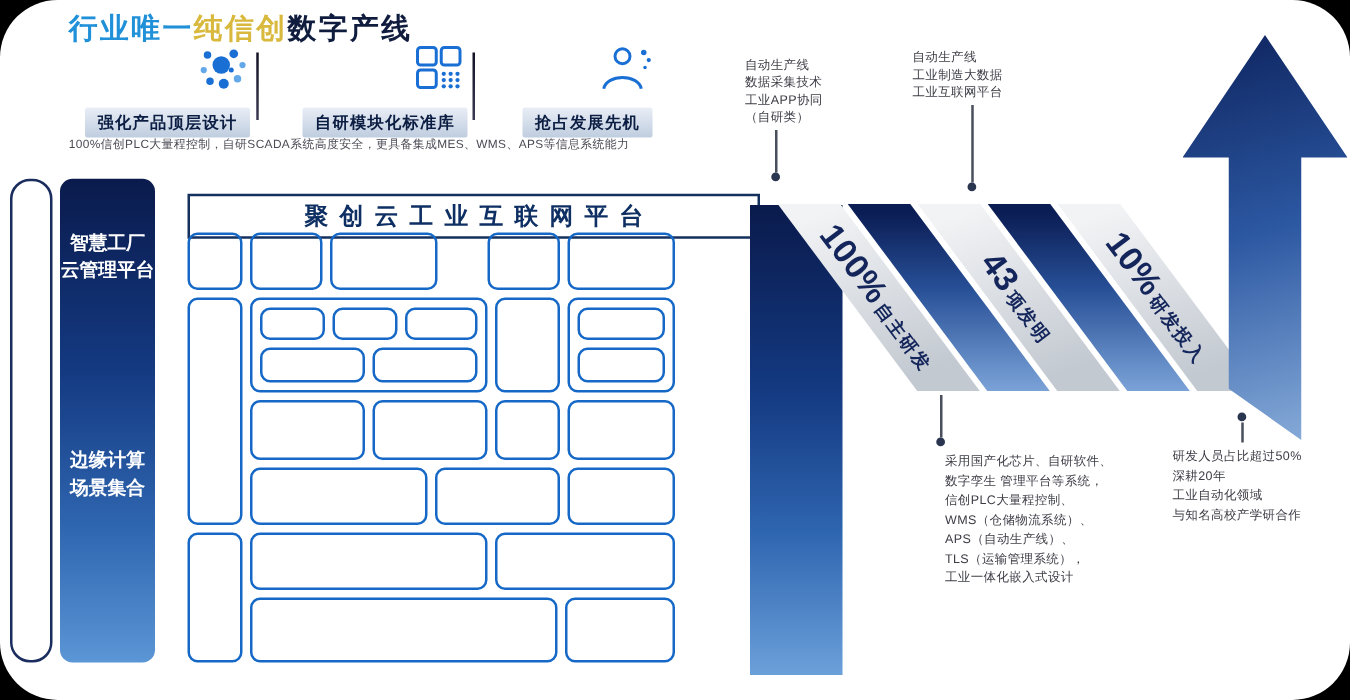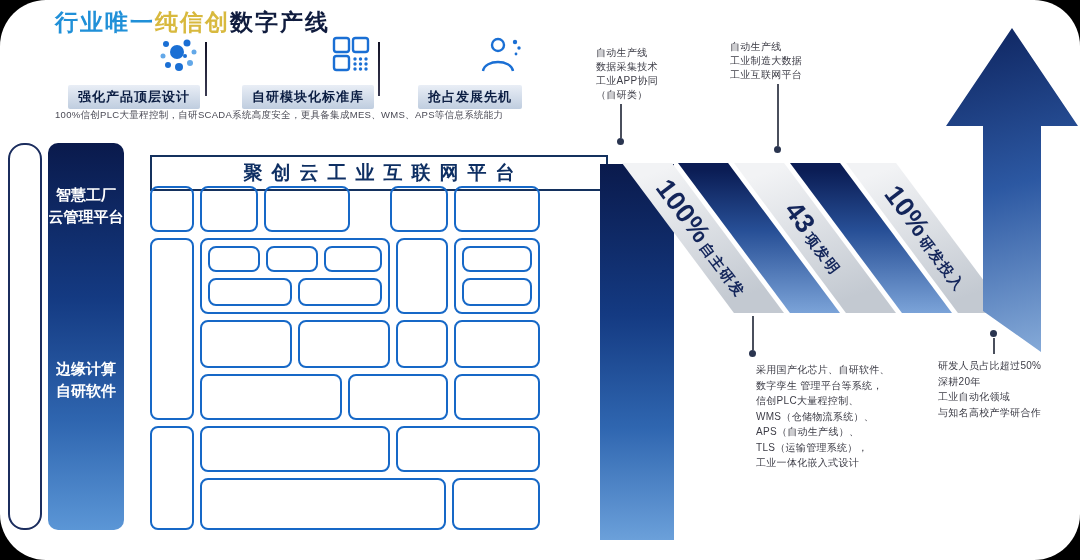--- a/index.html
+++ b/index.html
@@ -141,21 +141,21 @@
 
   <div class="thin-outline"></div>
 
   <div class="side-bar">
     <div class="side-label" style="top:42px;">
       <div>智慧工厂</div>
         <div>云管理平台</div>
     </div>
     <div class="side-label" style="top:176px;margin-top:40px;">
       <div>边缘计算</div>
-        <div>自研软件</div>
+        <div>场景集合</div>
     </div>
   </div>
 
   <div class="banner">聚创云工业互联网平台</div>
 
   <div class="blk" style="left:150px;top:186px;width:44px;height:46px;"></div>
   <div class="blk" style="left:150px;top:238px;width:44px;height:182px;"></div>
   <div class="blk" style="left:150px;top:426px;width:44px;height:104px;"></div>
 
   <div class="blk" style="left:200px;top:186px;width:58px;height:46px;"></div>

